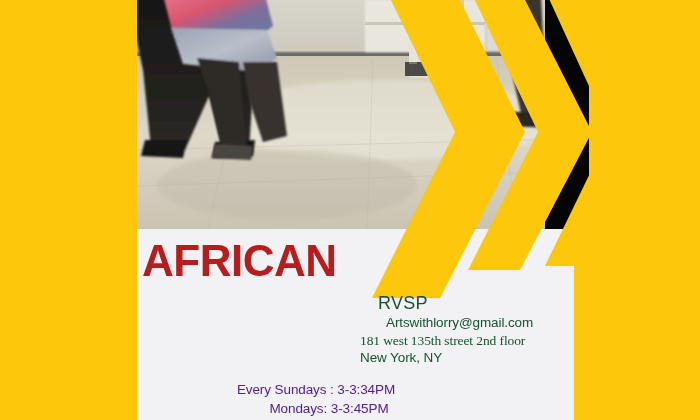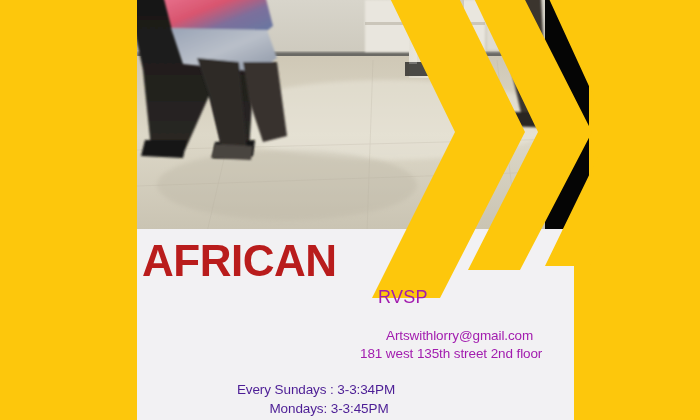--- a/index.html
+++ b/index.html
@@ -64,40 +64,41 @@
     font-weight:bold;
     font-size:44px;
     line-height:41px;
     letter-spacing:-0.5px;
     white-space:nowrap;
   }
   .headline div{display:block;}
 
   .rsvp-block{
     position:absolute;
-    left:360px;top:286px;
-    color:#a21caf;
+    left:360px;top:292px;
+    color:#14532d;
   }
   .rsvp-title{
     font-size:18px;
     line-height:22px;
     padding-left:18px;
     letter-spacing:0.3px;
   }
   .rsvp-email{
     font-size:13.5px;
     line-height:18px;
     padding-left:26px;
     letter-spacing:-0.1px;
-    margin-top:19px;
+    margin-top:0;
   }
   .rsvp-addr1{
     font-size:13.5px;
     line-height:17px;
     letter-spacing:-0.1px;
+    font-family:Liberation Serif, serif;
   }
   .rsvp-addr2{
     font-size:13.5px;
     line-height:17px;
     letter-spacing:-0.1px;
   }
 
   .schedule{
     position:absolute;
     left:196px;top:380px;
@@ -235,20 +236,21 @@
   </div>
 
   <div class="headline">
     <div>AFRICAN</div>
   </div>
 
   <div class="rsvp-block">
     <div class="rsvp-title">RVSP</div>
     <div class="rsvp-email">Artswithlorry@gmail.com</div>
     <div class="rsvp-addr1">181 west 135th street 2nd floor</div>
+    <div class="rsvp-addr2">New York, NY</div>
   </div>
 
   <div class="schedule">
     <div>Every Sundays : 3-3:34PM</div>
     <div class="sched-2">Mondays: 3-3:45PM</div>
   </div>
 
 </div>
 
 </body></html>

